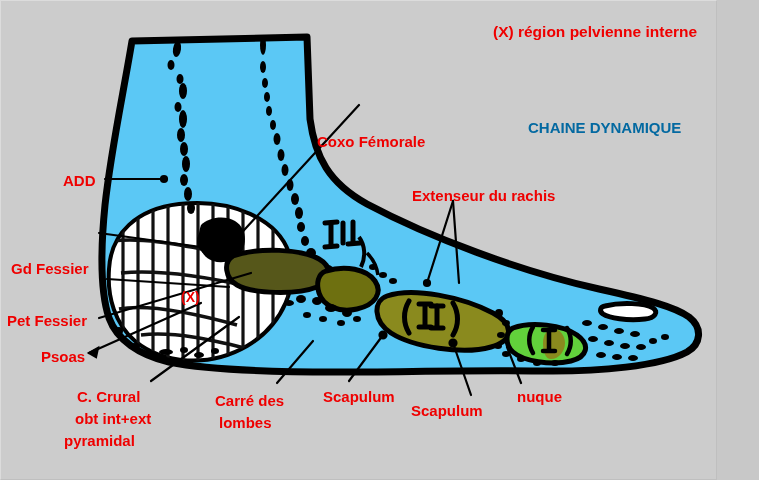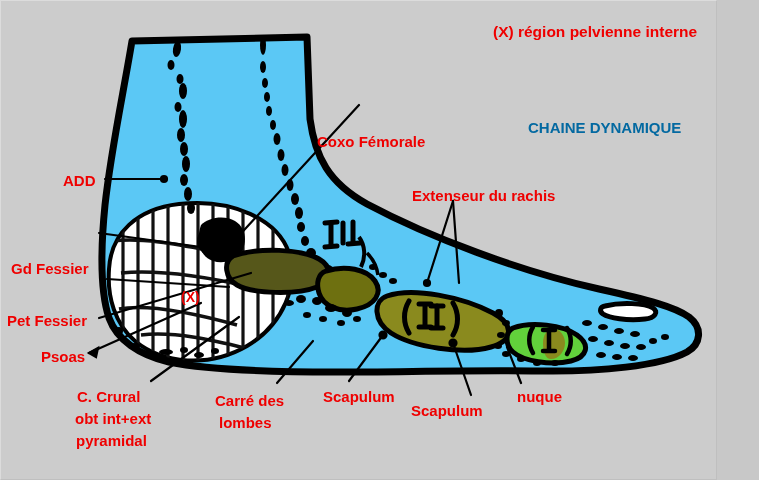--- a/index.html
+++ b/index.html
@@ -324,17 +324,17 @@
   <div class="lbl" style="left:322px; top:387px;">Scapulum</div>
 
   <div class="lbl" style="left:410px; top:401px;">Scapulum</div>
 
   <div class="lbl" style="left:516px; top:387px;">nuque</div>
 
   <div class="lbl" style="left:76px; top:387px;">C. Crural</div>
 
   <div class="lbl" style="left:74px; top:409px;">obt int+ext</div>
 
-  <div class="lbl" style="left:75px; top:431px;text-align:right;">pyramidal</div>
+  <div class="lbl" style="left:63px; top:431px;text-align:right;">pyramidal</div>
 
   <div class="xmark" style="left:180px; top:288px;">(X)</div>
 
 </div>
 
 </body></html>

